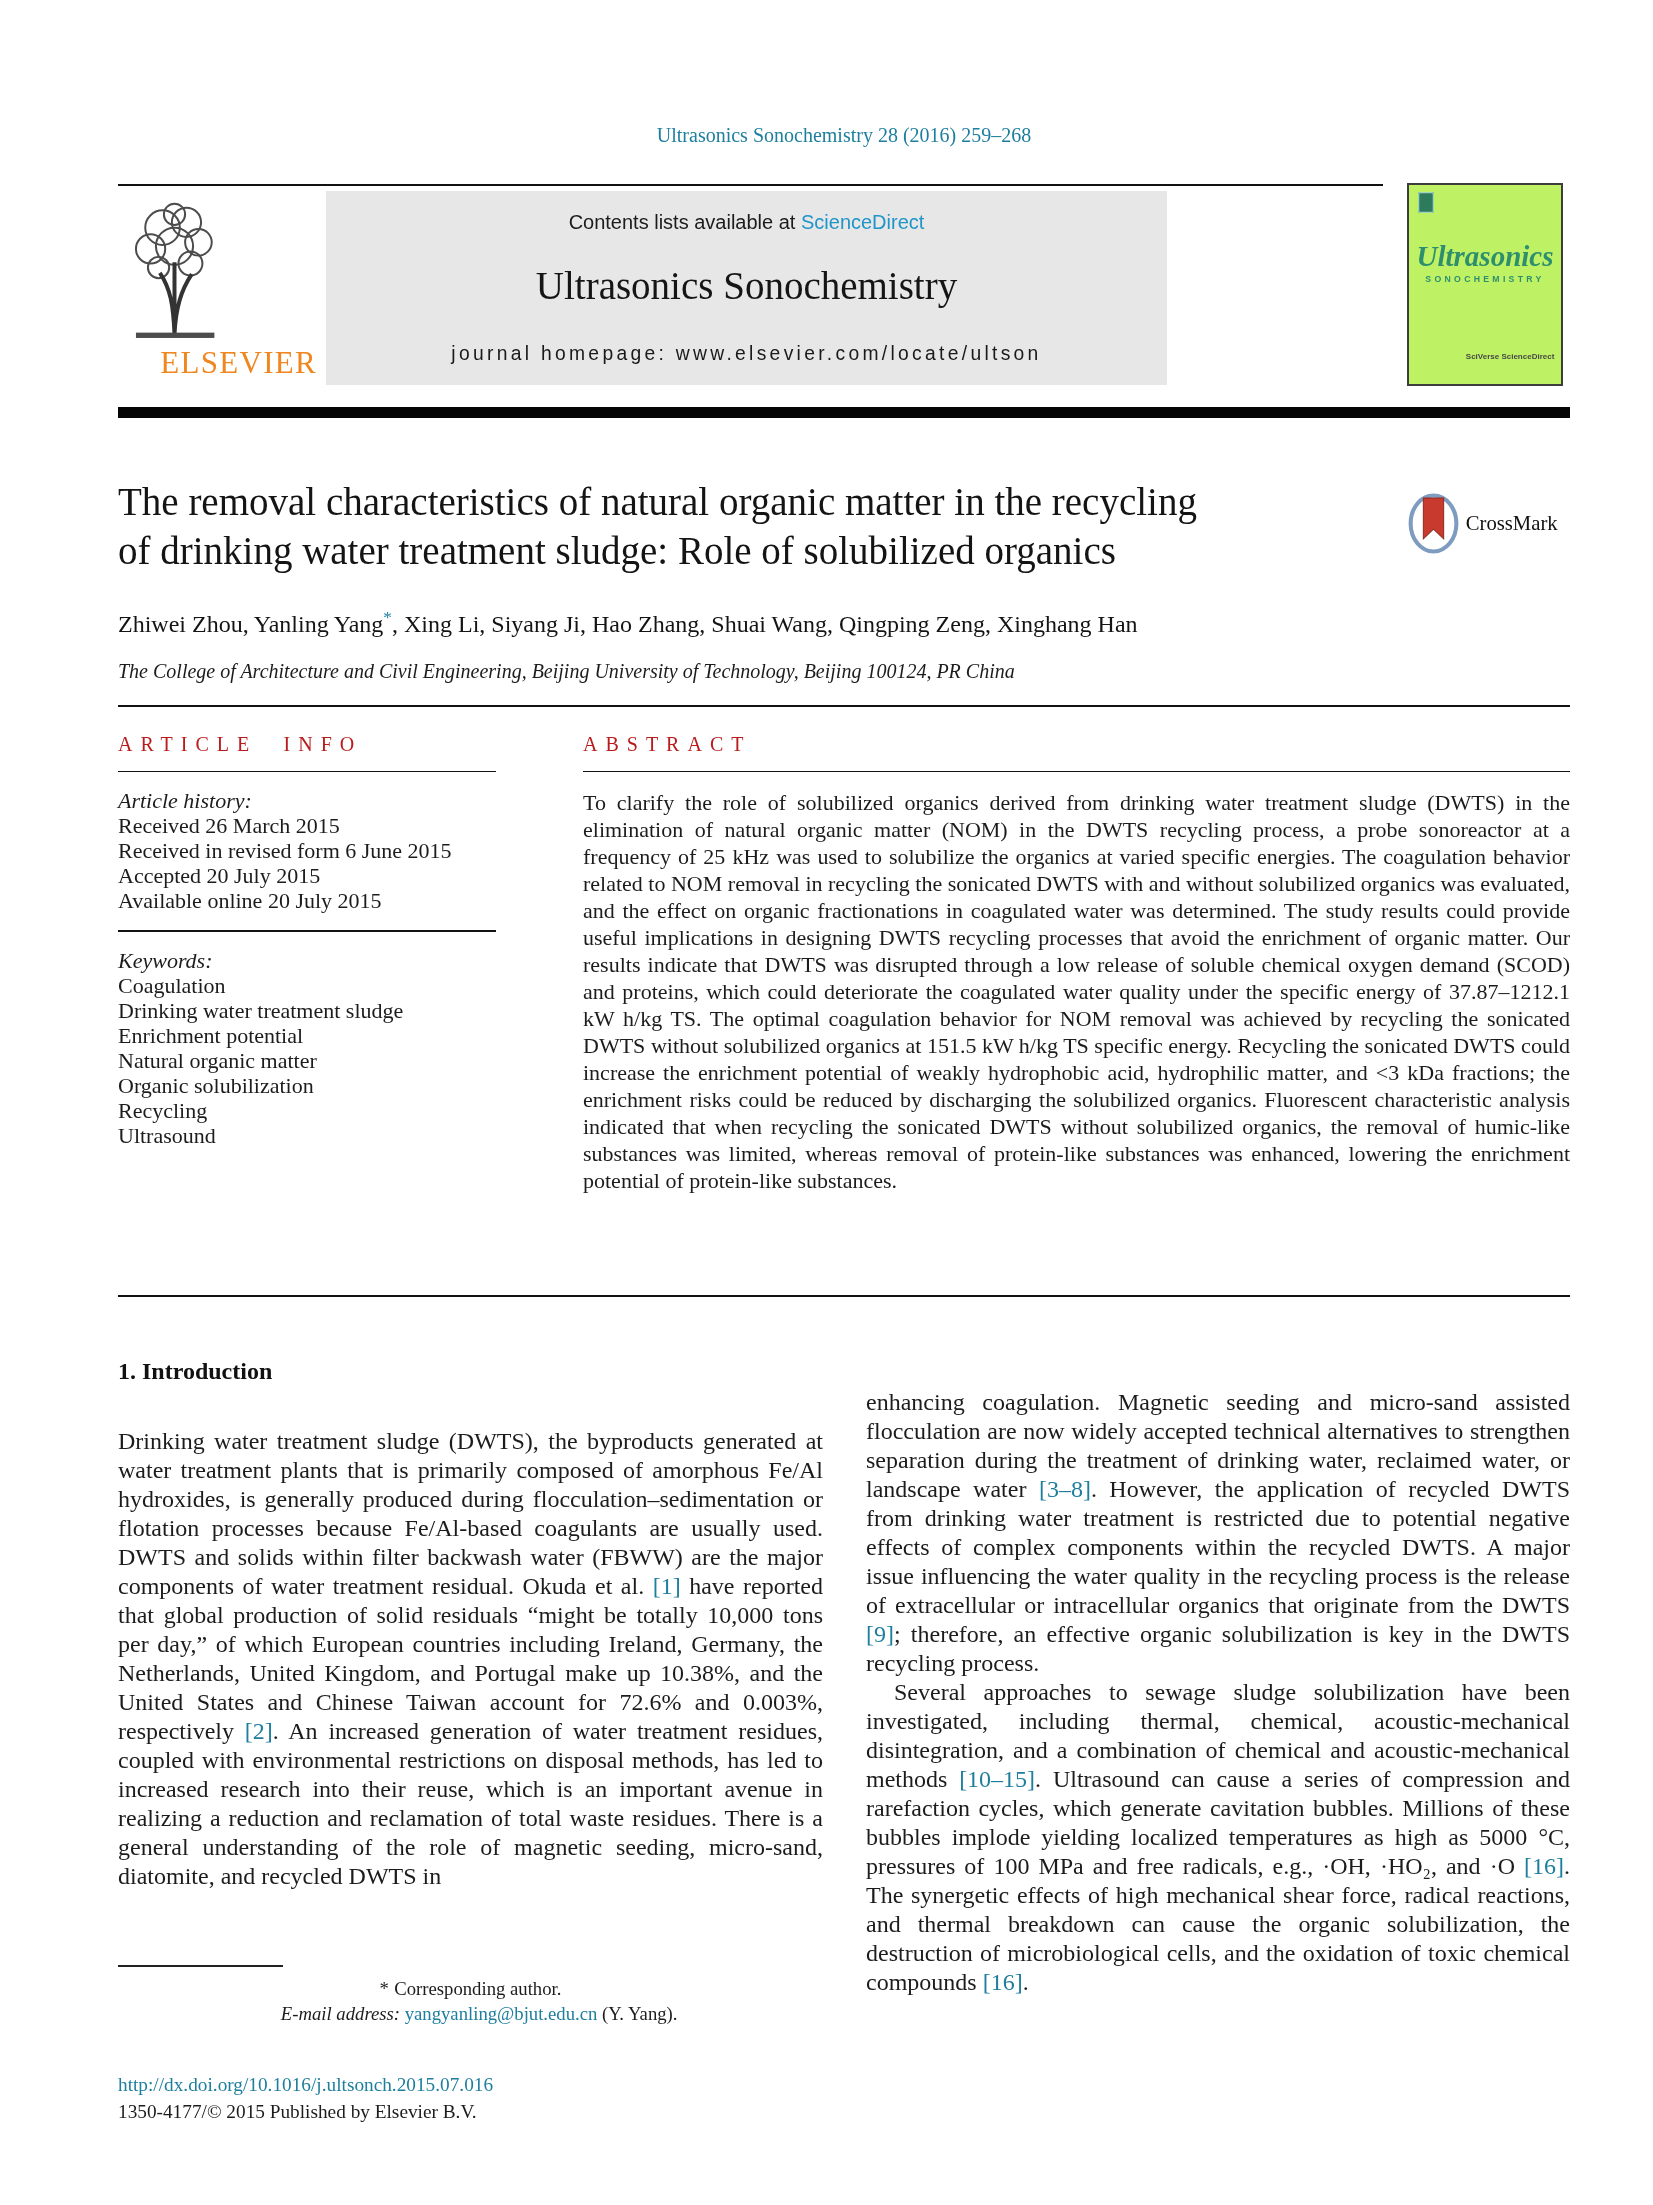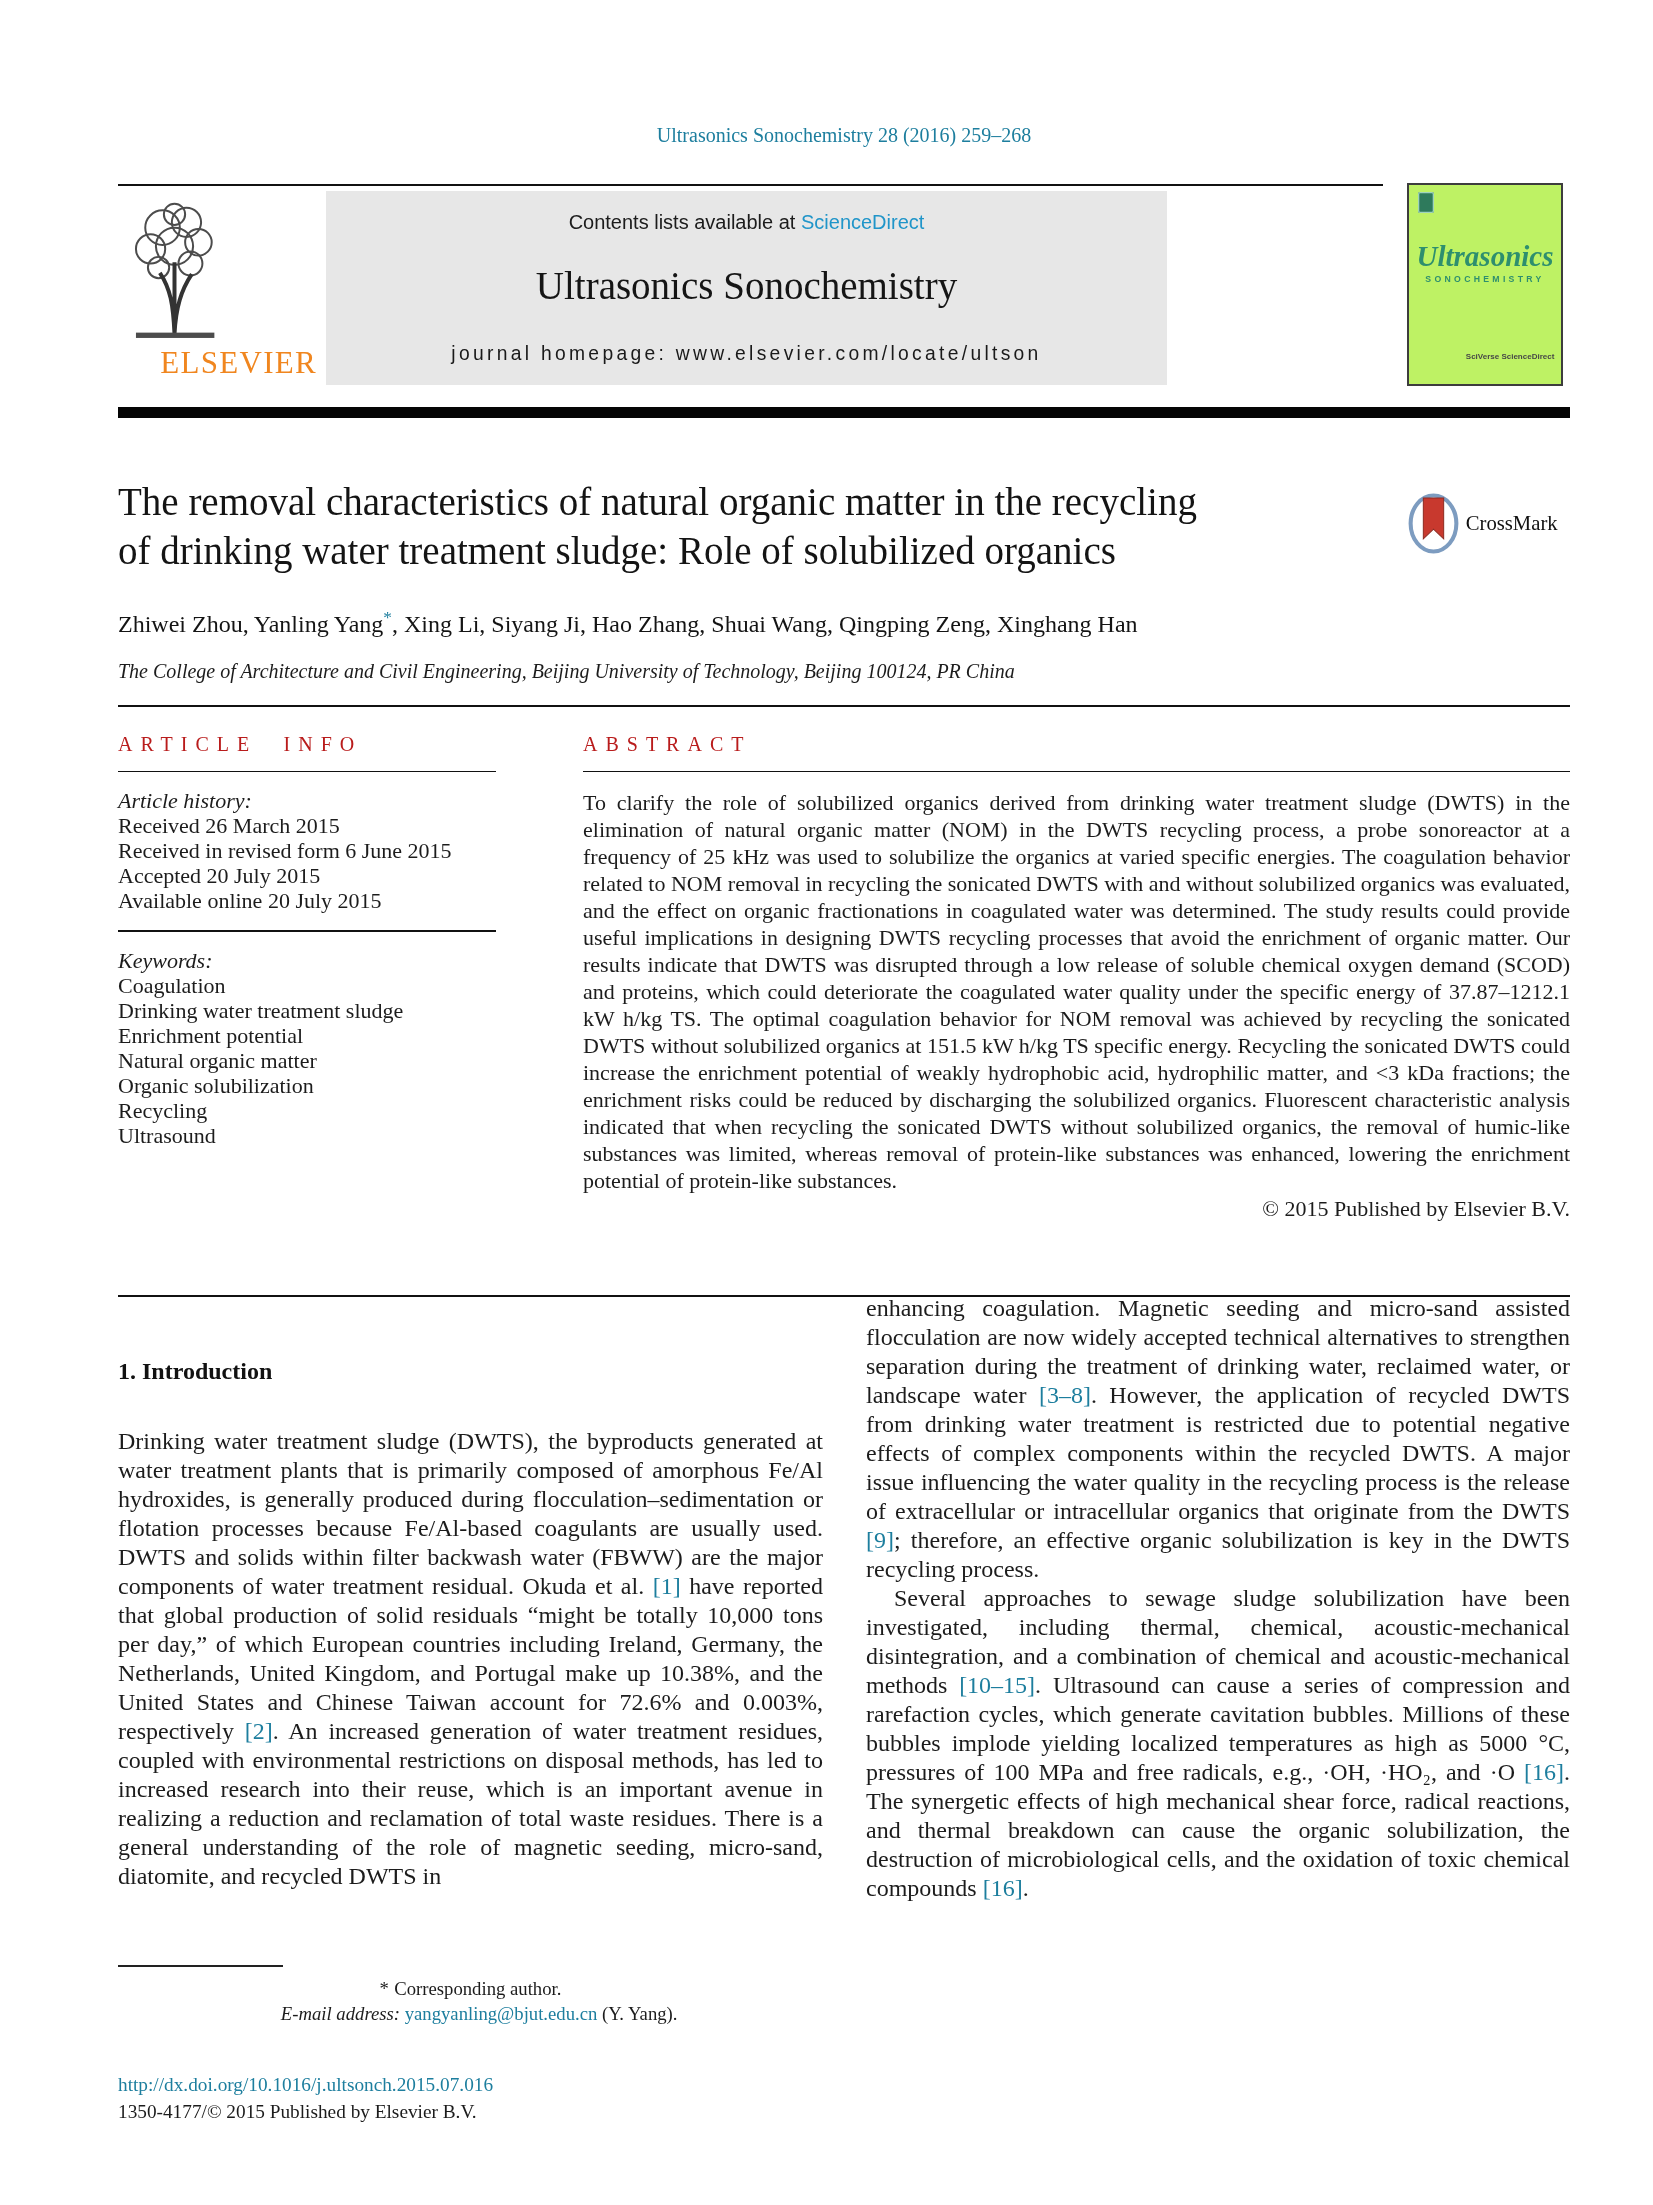--- a/index.html
+++ b/index.html
@@ -72,21 +72,21 @@
   .abstract-col .col-rule{margin-top:14.7px;}
   .abstract-text{margin-top:17.3px;font-size:22px;line-height:27px;text-align:justify;
                  text-justify:inter-word;}
   .copyright{margin-top:1.3px;font-size:22px;text-align:right;}
 
   .section-rule{left:118px;top:1295px;width:1452px;height:2px;}
 
   .intro-heading{left:118px;top:1358px;font-size:24px;font-weight:bold;color:#111;}
   .body-col{font-size:24px;line-height:29px;text-align:justify;text-justify:inter-word;}
   .intro-left{left:118px;top:1427px;width:705px;}
-  .intro-right{left:866px;top:1294px;width:704px;}
+  .intro-right{left:866px;top:1388px;width:704px;}
   .intro-right .indent{text-indent:28px;}
   .cite{color:var(--link);}
 
   .footnote{left:118px;top:1965px;width:705px;}
   .fn-rule{width:165px;height:2px;background:#222;margin-bottom:9.3px;}
   .fn-line{font-size:18.7px;line-height:25px;text-align:center;}
   .fn-line .star{margin-right:5.3px;}
   .fn-email-indent{padding-left:17.3px;}
 
   .doi-block{left:118px;top:2071px;width:800px;font-size:19.3px;line-height:27px;}
@@ -176,21 +176,20 @@
     <div class="info-line">Natural organic matter</div>
     <div class="info-line">Organic solubilization</div>
     <div class="info-line">Recycling</div>
     <div class="info-line">Ultrasound</div>
   </div>
 
   <div class="abs abstract-col">
     <div class="col-heading">ABSTRACT</div>
     <div class="col-rule"></div>
     <p class="abstract-text">To clarify the role of solubilized organics derived from drinking water treatment sludge (DWTS) in the elimination of natural organic matter (NOM) in the DWTS recycling process, a probe sonoreactor at a frequency of 25 kHz was used to solubilize the organics at varied specific energies. The coagulation behavior related to NOM removal in recycling the sonicated DWTS with and without solubilized organics was evaluated, and the effect on organic fractionations in coagulated water was determined. The study results could provide useful implications in designing DWTS recycling processes that avoid the enrichment of organic matter. Our results indicate that DWTS was disrupted through a low release of soluble chemical oxygen demand (SCOD) and proteins, which could deteriorate the coagulated water quality under the specific energy of 37.87–1212.1 kW h/kg TS. The optimal coagulation behavior for NOM removal was achieved by recycling the sonicated DWTS without solubilized organics at 151.5 kW h/kg TS specific energy. Recycling the sonicated DWTS could increase the enrichment potential of weakly hydrophobic acid, hydrophilic matter, and &lt;3 kDa fractions; the enrichment risks could be reduced by discharging the solubilized organics. Fluorescent characteristic analysis indicated that when recycling the sonicated DWTS without solubilized organics, the removal of humic-like substances was limited, whereas removal of protein-like substances was enhanced, lowering the enrichment potential of protein-like substances.</p>
-    <div class="copyright">© 2015 Published by Elsevier B.V.</div>
   </div>
 
   <div class="abs rule section-rule"></div>
 
   <h2 class="abs intro-heading">1. Introduction</h2>
 
   <div class="abs body-col intro-left">
     <p><span>Drinking water treatment sludge (DWTS), the byproducts generated at water treatment plants that is primarily composed of amorphous Fe/Al hydroxides, is generally produced during flocculation–sedimentation or flotation processes because Fe/Al-based coagulants are usually used. DWTS and solids within filter backwash water (FBWW) are the major components of water treatment residual. Okuda et al. </span><span class="cite">[1]</span><span> have reported that global production of solid residuals “might be totally 10,000 tons per day,” of which European countries including Ireland, Germany, the Netherlands, United Kingdom, and Portugal make up 10.38%, and the United States and Chinese Taiwan account for 72.6% and 0.003%, respectively </span><span class="cite">[2]</span><span>. An increased generation of water treatment residues, coupled with environmental restrictions on disposal methods, has led to increased research into their reuse, which is an important avenue in realizing a reduction and reclamation of total waste residues. There is a general understanding of the role of magnetic seeding, micro-sand, diatomite, and recycled DWTS in</span></p>
   </div>
 

